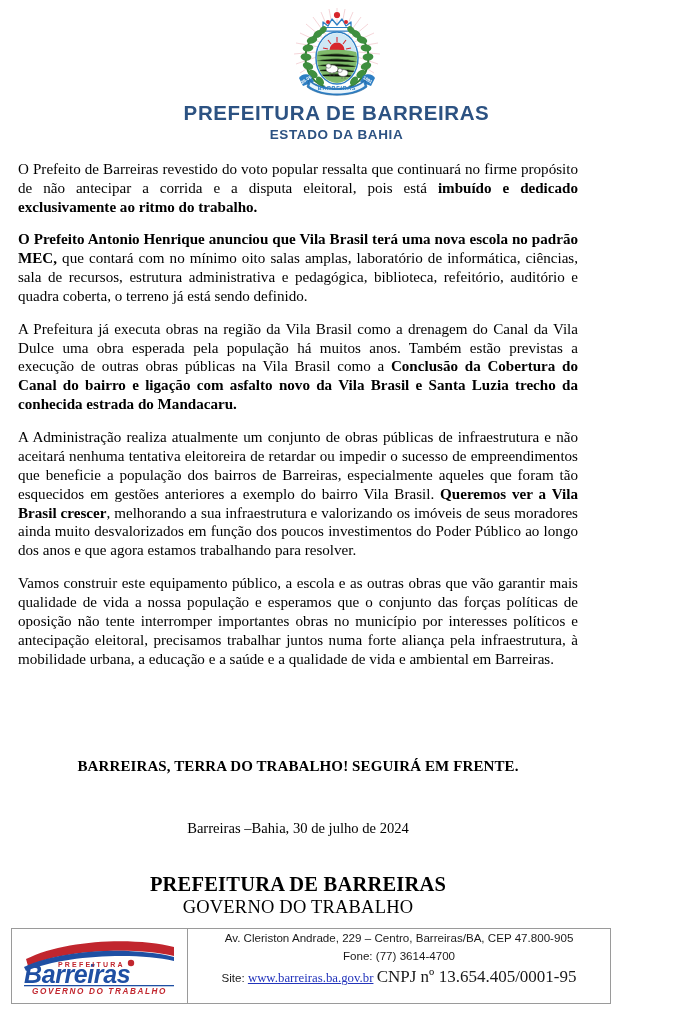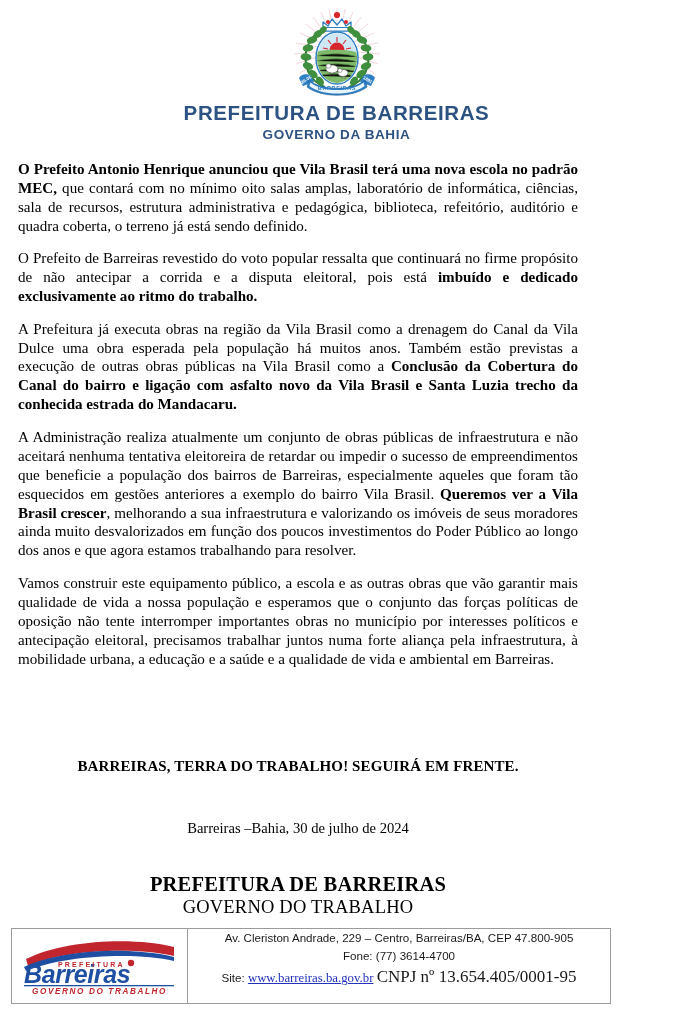--- a/index.html
+++ b/index.html
@@ -270,26 +270,26 @@
         <path d="M88 72 C86 68, 80 67, 76 70 L73 76 L84 80 Z" fill="#2e7fc4"></path>
         <path d="M22 74 C34 85, 66 85, 78 74 L80 81 C66 92, 34 92, 20 81 Z" fill="#2e7fc4" stroke="#1e5f97" stroke-width="0.6"></path>
         <path d="M23.5 76.5 C35 86.5, 65 86.5, 76.5 76.5 L77.6 80 C65 90, 35 90, 22.4 80 Z" fill="#e9f4fb"></path>
         <text x="50" y="84.4" font-family="Liberation Sans, sans-serif" font-size="5.4" font-weight="bold" fill="#2e7fc4" text-anchor="middle" letter-spacing="0.7">BARREIRAS</text>
         <text x="20" y="75" font-family="Liberation Sans, sans-serif" font-size="4.4" font-weight="bold" fill="#ffffff" text-anchor="middle" transform="rotate(-32 20 75)">26-05</text>
         <text x="80" y="75" font-family="Liberation Sans, sans-serif" font-size="4.4" font-weight="bold" fill="#ffffff" text-anchor="middle" transform="rotate(32 80 75)">1891</text>
       </g>
     </svg>
 
     <div class="org-title">PREFEITURA DE BARREIRAS</div>
-    <div class="org-sub">GOVERNO DA BAHIA</div>
+    <div class="org-sub">ESTADO DA BAHIA</div>
   </div>
 
   <div class="body-block" id="body-block">
+      <p class="para"><span>O Prefeito de Barreiras revestido do voto popular ressalta que continuará no firme propósito de não antecipar a corrida e a disputa eleitoral, pois está </span><span class="b">imbuído e dedicado exclusivamente ao ritmo do trabalho.</span></p>
       <p class="para"><span class="b">O Prefeito Antonio Henrique anunciou que Vila Brasil terá uma nova escola no padrão MEC,</span><span> que contará com no mínimo oito salas amplas, laboratório de informática, ciências, sala de recursos, estrutura administrativa e pedagógica, biblioteca, refeitório, auditório e quadra coberta, o terreno já está sendo definido.</span></p>
-      <p class="para"><span>O Prefeito de Barreiras revestido do voto popular ressalta que continuará no firme propósito de não antecipar a corrida e a disputa eleitoral, pois está </span><span class="b">imbuído e dedicado exclusivamente ao ritmo do trabalho.</span></p>
       <p class="para"><span>A Prefeitura já executa obras na região da Vila Brasil como a drenagem do Canal da Vila Dulce uma obra esperada pela população há muitos anos. Também estão previstas a execução de outras obras públicas na Vila Brasil como a </span><span class="b">Conclusão da Cobertura do Canal do bairro e ligação com asfalto novo da Vila Brasil e Santa Luzia trecho da conhecida estrada do Mandacaru.</span></p>
       <p class="para"><span>A Administração realiza atualmente um conjunto de obras públicas de infraestrutura e não aceitará nenhuma tentativa eleitoreira de retardar ou impedir o sucesso de empreendimentos que beneficie a população dos bairros de Barreiras, especialmente aqueles que foram tão esquecidos em gestões anteriores a exemplo do bairro Vila Brasil. </span><span class="b">Queremos ver a Vila Brasil crescer</span><span>, melhorando a sua infraestrutura e valorizando os imóveis de seus moradores ainda muito desvalorizados em função dos poucos investimentos do Poder Público ao longo dos anos e que agora estamos trabalhando para resolver.</span></p>
       <p class="para"><span>Vamos construir este equipamento público, a escola e as outras obras que vão garantir mais qualidade de vida a nossa população e esperamos que o conjunto das forças políticas de oposição não tente interromper importantes obras no município por interesses políticos e antecipação eleitoral, precisamos trabalhar juntos numa forte aliança pela infraestrutura, à mobilidade urbana, a educação e a saúde e a qualidade de vida e ambiental em Barreiras.</span></p>
     </div>
 
   <div class="slogan">BARREIRAS, TERRA DO TRABALHO! SEGUIRÁ EM FRENTE.</div>
 
   <div class="dateline">Barreiras –Bahia, 30 de julho de 2024</div>
 
   <div class="sign-block">

